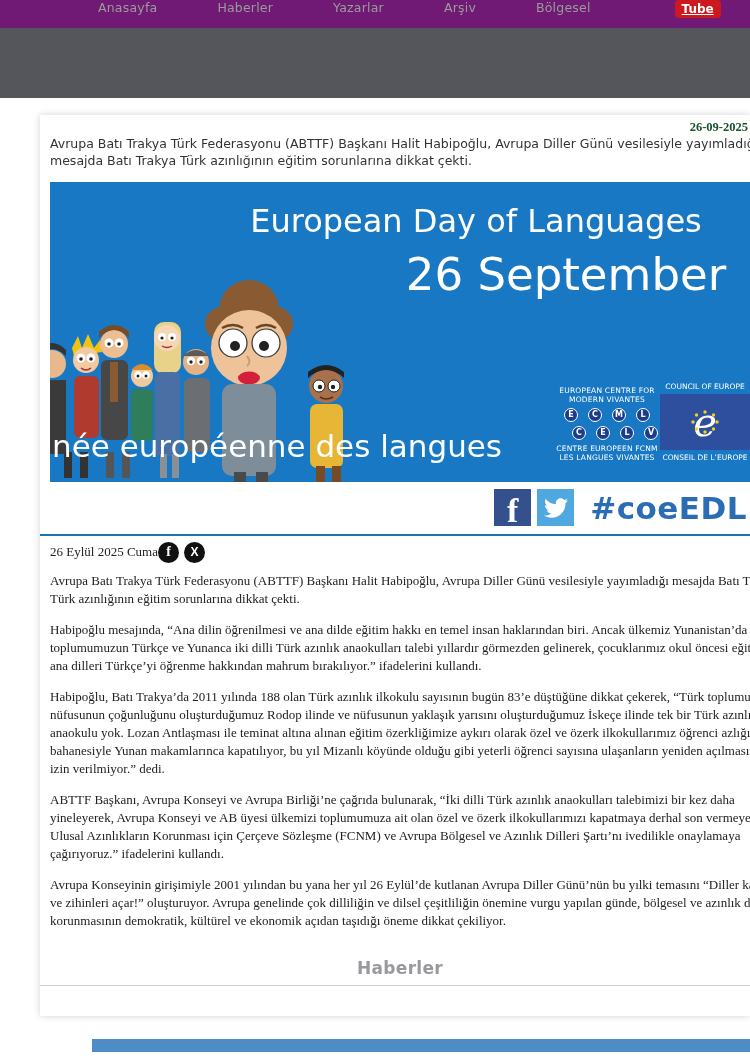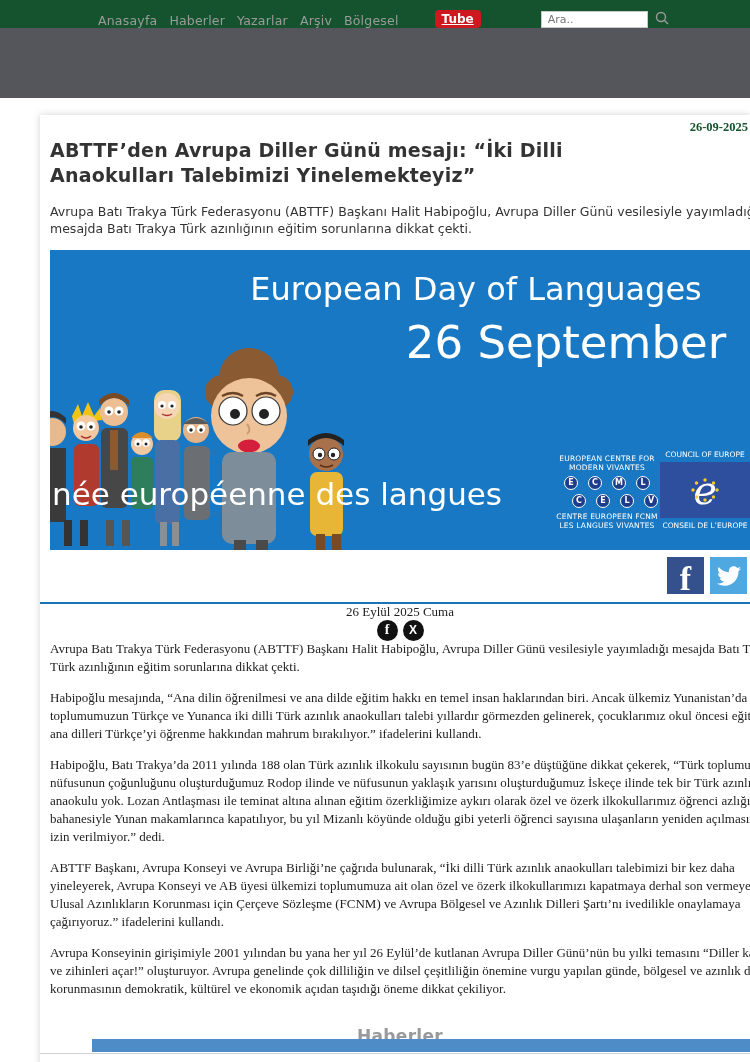--- a/index.html
+++ b/index.html
@@ -4,22 +4,22 @@
 <style>
   * { box-sizing: border-box; }
   html,body { margin:0; padding:0; }
   body {
     width:750px; height:1062px; overflow:hidden; position:relative;
     background:#ffffff; font-family:"DejaVu Sans", sans-serif;
   }
 
   
   .topnav {
-    height:28px; display:flex; align-items:flex-end;
-    padding-left:98px; background:#14532d;
+    height:28px; display:flex; align-items:flex-start;
+    padding-left:98px; background:#701a75;gap:48px;
   }
   .topnav .nav-link {
     color:#9b9b9b; font-size:12.5px; text-decoration:none;
     margin-right:12px; letter-spacing:0.2px; cursor:pointer;
   }
   .yt-badge {
     background:#cc181e; color:#fff; font-weight:bold; font-size:12px;
     border-radius:4px; padding:2px 7px; margin-left:24px; line-height:14px;text-decoration:underline;
   }
   .search-wrap { margin-left:60px; display:flex; align-items:center; }
@@ -57,21 +57,21 @@
   .banner-blue { height:300px; background:#1878c3; position:relative; overflow:hidden; }
   .edl-title1 {
     position:absolute; top:20px; left:150px; width:552px; text-align:center;
     color:#fff; font-size:32px; white-space:nowrap;
   }
   .edl-title2 {
     position:absolute; top:66px; left:330px; width:372px; text-align:center;
     color:#fff; font-size:45px; white-space:nowrap;
   }
   .edl-subtitle {
-    position:absolute; bottom:38px; left:2px; color:#fff; font-size:31px; white-space:nowrap;
+    position:absolute; bottom:18px; left:2px; color:#fff; font-size:31px; white-space:nowrap;
   }
   .crowd { position:absolute; left:-6px; top:62px; }
 
   .ecml-logo {
     position:absolute; right:88px; bottom:20px; width:120px;
     text-align:center; color:#fff;
   }
   .ecml-logo .t { font-size:7.5px; line-height:9px; letter-spacing:0.2px; white-space:nowrap; }
   .ecml-letters { display:flex; flex-direction:column; align-items:center; gap:4px; margin:4px 0; }
   .ecml-row { display:flex; gap:10px; }
@@ -106,21 +106,21 @@
     color:#fff; font-size:34px; font-weight:bold; line-height:30px;
     font-family:"Liberation Serif", serif;
   }
   .social-sq.tw { background:#4fa8e0; align-items:center; }
   .edl-hashtag { color:#2a6db5; font-size:31px; font-weight:bold; margin-left:10px; letter-spacing:0.5px; }
 
   
   .blue-rule { height:2px; background:#1a73b5; width:710px; margin-left:-10px; }
   .meta-row {
     display:flex; align-items:center; justify-content:flex-start;
-    height:33px; flex-direction:column;
+    height:33px; 
   }
   .meta-date { font-family:"Liberation Serif", serif; font-size:13px; color:#222; }
   .share-circles { display:flex; gap:5px; }
   .circle-btn {
     width:21px; height:21px; border-radius:50%; background:#111; border:none;
     color:#fff; display:flex; align-items:center; justify-content:center;
     cursor:pointer; padding:0;
   }
   .circle-btn.fb { font-family:"Liberation Serif", serif; font-size:14px; font-weight:bold; }
   .circle-btn.x { font-size:12px; font-weight:bold; font-family:"Liberation Sans", sans-serif; }
@@ -164,21 +164,20 @@
     </button>
   </span>
 </nav>
 
 <div class="header-band"></div>
 
 <main class="card">
 
   <div class="top-date">26-09-2025</div>
 
-  <h1 class="article-title">ABTTF’den Avrupa Diller Günü mesajı: “İki Dilli Anaokulları Talebimizi Yinelemekteyiz”</h1>
 
   <p class="article-lede">Avrupa Batı Trakya Türk Federasyonu (ABTTF) Başkanı Halit Habipoğlu, Avrupa Diller Günü vesilesiyle yayımladığı mesajda Batı Trakya Türk azınlığının eğitim sorunlarına dikkat çekti.</p>
 
   <figure class="banner" style="margin:10px 0 0 0;">
     <div class="banner-blue">
 
       <svg class="crowd" width="330" height="240" viewBox="0 0 330 240">
 
         <circle cx="8" cy="120" r="14" fill="#e7b98c"></circle>
         <path d="M-6 112 Q8 98 22 112 L22 106 Q8 92 -6 106 Z" fill="#333"></path>
@@ -308,20 +307,21 @@
 
     <div class="banner-social">
       <div class="social-sq fb">
         <span class="fb-f">f</span>
       </div>
       <div class="social-sq tw">
         <svg width="24" height="24" viewBox="0 0 24 24">
           <path fill="#ffffff" d="M24 4.6c-.9.4-1.8.6-2.8.8 1-.6 1.8-1.6 2.2-2.7-1 .6-2 1-3.1 1.2C19.4 2.9 18.1 2.3 16.7 2.3c-2.7 0-4.9 2.2-4.9 4.9 0 .4 0 .8.1 1.1C7.7 8.1 4.1 6.1 1.7 3.1c-.4.7-.7 1.6-.7 2.5 0 1.7.9 3.2 2.2 4.1-.8 0-1.6-.2-2.2-.6v.1c0 2.4 1.7 4.4 3.9 4.8-.4.1-.8.2-1.3.2-.3 0-.6 0-.9-.1.6 2 2.4 3.4 4.6 3.4-1.7 1.3-3.8 2.1-6.1 2.1-.4 0-.8 0-1.2-.1 2.2 1.4 4.8 2.2 7.5 2.2 9.1 0 14-7.5 14-14v-.6c1-.7 1.8-1.6 2.5-2.6z"></path>
         </svg>
       </div>
+      <span class="edl-hashtag">#coeEDL</span>
     </div>
   </figure>
 
   <div class="blue-rule"></div>
 
   <div class="meta-row">
     <span class="meta-date">26 Eylül 2025 Cuma</span>
     <span class="share-circles">
       <button class="circle-btn fb">f</button>
       <button class="circle-btn x">X</button>

